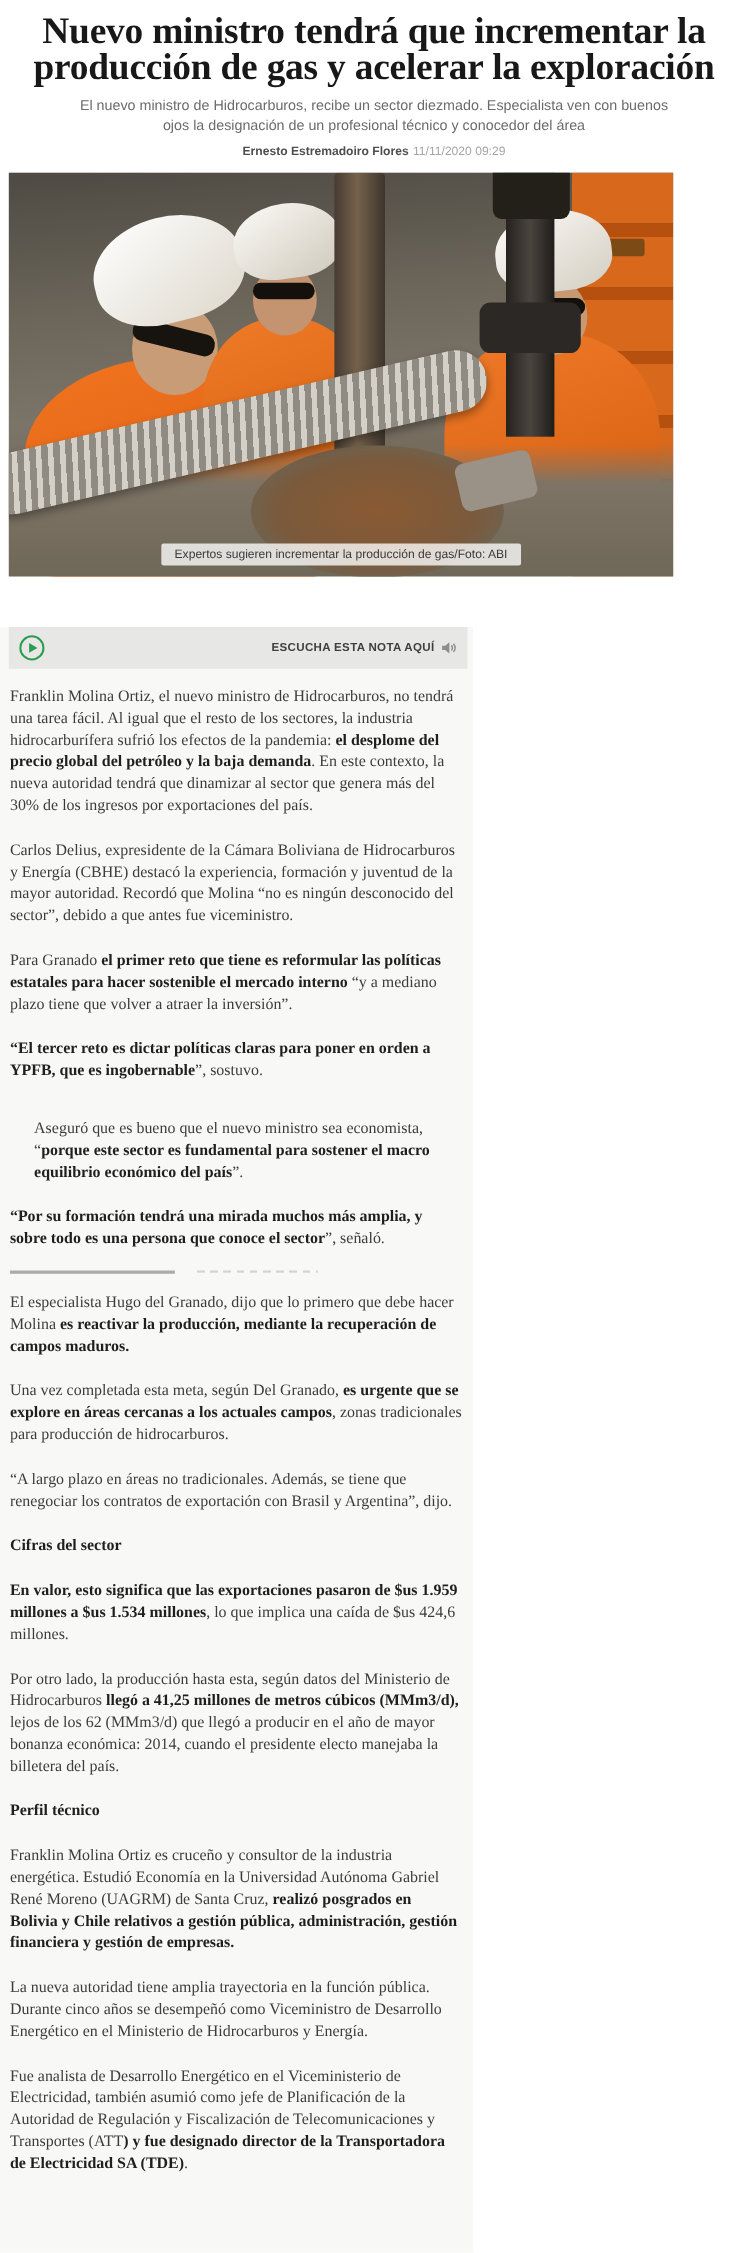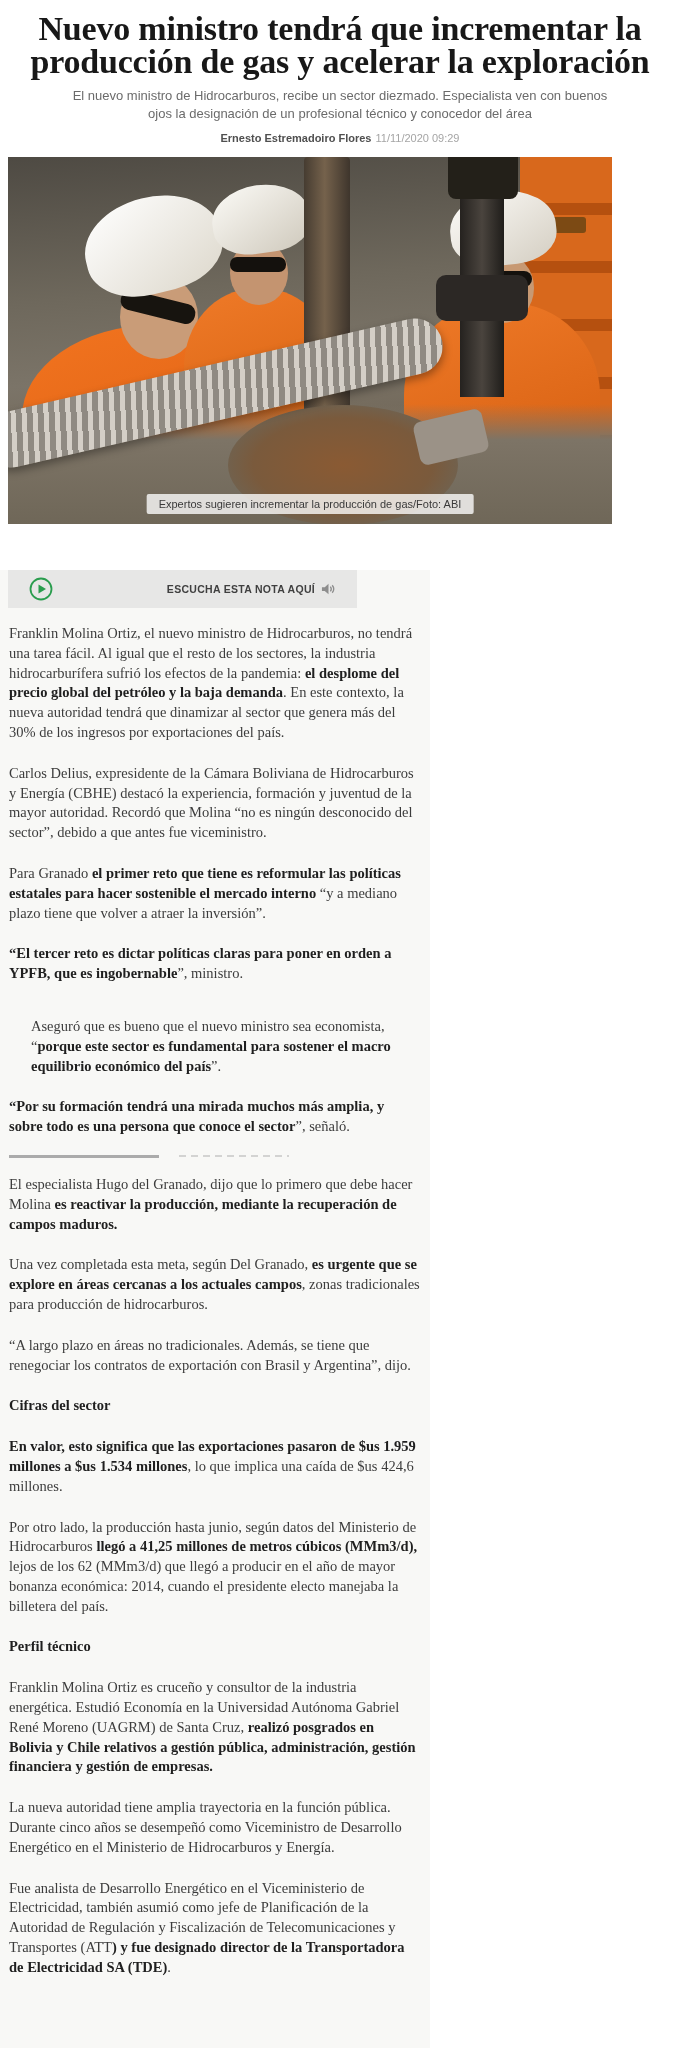--- a/index.html
+++ b/index.html
@@ -52,22 +52,22 @@
   .hose{left:-30px;top:208px;width:470px;height:56px;border-radius:30px;transform:rotate(-13deg);
     background:repeating-linear-gradient(100deg,#d4cfc7 0 5px,#8f8a82 5px 11px);box-shadow:0 4px 8px rgba(0,0,0,.35);}
   .hose-end{left:408px;top:258px;width:70px;height:44px;border-radius:8px;transform:rotate(-13deg);background:#9b9287;}
   .caption{left:50%;bottom:10px;transform:translateX(-50%);white-space:nowrap;
     background:rgba(255,255,255,.78);color:#3a3a3a;font-family:"Liberation Sans",sans-serif;
     font-size:11px;padding:4px 12px;border-radius:2px;}
 
   
   .content-col{margin-top:46px;width:430px;background:#f8f8f6;padding:0 0 60px;min-height:1420px;}
 
-  .audio-bar{margin-left:8px;width:349px;height:38px;background:#e7e7e6;
-    display:flex;align-items:center;justify-content:space-between;padding:0 21px;box-sizing:border-box;}
+  .audio-bar{margin-left:8px;width:417px;height:38px;background:#e7e7e6;
+    display:flex;align-items:center;justify-content:space-between;padding:0 9px;box-sizing:border-box;}
   .audio-right{display:flex;align-items:center;gap:6px;}
   .audio-label{font-family:"Liberation Sans",sans-serif;font-weight:bold;font-size:10.5px;
     letter-spacing:.3px;color:#3f3f3f;}
   .play-btn{width:24px;height:24px;display:block;cursor:pointer;}
 
   
   .article{padding:16px 10px 0 9px;font-size:14.5px;line-height:19.8px;color:#3c3c3c;}
   .article p.para{margin:0 0 21px;}
   .article p.heading{font-weight:bold;color:#1d1d1d;margin:0 0 21px;}
   .article p.extra-gap{margin-top:33px;margin-left:22px;}
@@ -129,29 +129,29 @@
         <path d="M10,4.5 q2,2.5 0,5" fill="none" stroke="#8d8d8d" stroke-width="1.4"></path>
         <path d="M12,3 q3.2,4 0,8" fill="none" stroke="#8d8d8d" stroke-width="1.4"></path>
       </svg>
     </div>
   </div>
 
   <div class="article" id="article-body">
       <p class="para"><span>Franklin Molina Ortiz, el nuevo ministro de Hidrocarburos, no tendrá una tarea fácil. Al igual que el resto de los sectores, la industria hidrocarburífera sufrió los efectos de la pandemia: </span><strong>el desplome del precio global del petróleo y la baja demanda</strong><span>. En este contexto, la nueva autoridad tendrá que dinamizar al sector que genera más del 30% de los ingresos por exportaciones del país.</span></p>
       <p class="para"><span>Carlos Delius, expresidente de la Cámara Boliviana de Hidrocarburos y Energía (CBHE) destacó la experiencia, formación y juventud de la mayor autoridad. Recordó que Molina “no es ningún desconocido del sector”, debido a que antes fue viceministro.</span></p>
       <p class="para"><span>Para Granado </span><strong>el primer reto que tiene es reformular las políticas estatales para hacer sostenible el mercado interno</strong><span> “y a mediano plazo tiene que volver a atraer la inversión”.</span></p>
-      <p class="para"><strong>“El tercer reto es dictar políticas claras para poner en orden a YPFB, que es ingobernable</strong><span>”, ministro.</span></p>
+      <p class="para"><strong>“El tercer reto es dictar políticas claras para poner en orden a YPFB, que es ingobernable</strong><span>”, sostuvo.</span></p>
       <p class="para extra-gap"><span>Aseguró que es bueno que el nuevo ministro sea economista, “</span><strong>porque este sector es fundamental para sostener el macro equilibrio económico del país</strong><span>”.</span></p>
       <p class="para"><strong>“Por su formación tendrá una mirada muchos más amplia, y sobre todo es una persona que conoce el sector</strong><span>”, señaló.</span></p>
       <div class="embed-artifact"></div>
       <p class="para"><span>El especialista Hugo del Granado, dijo que lo primero que debe hacer Molina </span><strong>es reactivar la producción, mediante la recuperación de campos maduros.</strong></p>
       <p class="para"><span>Una vez completada esta meta, según Del Granado, </span><strong>es urgente que se explore en áreas cercanas a los actuales campos</strong><span>, zonas tradicionales para producción de hidrocarburos.</span></p>
       <p class="para"><span>“A largo plazo en áreas no tradicionales. Además, se tiene que renegociar los contratos de exportación con Brasil y Argentina”, dijo.</span></p>
       <p class="para heading"><strong>Cifras del sector</strong></p>
       <p class="para"><strong>En valor, esto significa que las exportaciones pasaron de $us 1.959 millones a $us 1.534 millones</strong><span>, lo que implica una caída de $us 424,6 millones.</span></p>
-      <p class="para"><span>Por otro lado, la producción hasta junio, según datos del Ministerio de Hidrocarburos </span><strong>llegó a 41,25 millones de metros cúbicos (MMm3/d),</strong><span> lejos de los 62 (MMm3/d) que llegó a producir en el año de mayor bonanza económica: 2014, cuando el presidente electo manejaba la billetera del país.</span></p>
+      <p class="para"><span>Por otro lado, la producción hasta esta, según datos del Ministerio de Hidrocarburos </span><strong>llegó a 41,25 millones de metros cúbicos (MMm3/d),</strong><span> lejos de los 62 (MMm3/d) que llegó a producir en el año de mayor bonanza económica: 2014, cuando el presidente electo manejaba la billetera del país.</span></p>
       <p class="para heading"><strong>Perfil técnico</strong></p>
       <p class="para"><span>Franklin Molina Ortiz es cruceño y consultor de la industria energética. Estudió Economía en la Universidad Autónoma Gabriel René Moreno (UAGRM) de Santa Cruz, </span><strong>realizó posgrados en Bolivia y Chile relativos a gestión pública, administración, gestión financiera y gestión de empresas.</strong></p>
       <p class="para"><span>La nueva autoridad tiene amplia trayectoria en la función pública. Durante cinco años se desempeñó como Viceministro de Desarrollo Energético en el Ministerio de Hidrocarburos y Energía.</span></p>
       <p class="para"><span>Fue analista de Desarrollo Energético en el Viceministerio de Electricidad, también asumió como jefe de Planificación de la Autoridad de Regulación y Fiscalización de Telecomunicaciones y Transportes (ATT</span><strong>) y fue designado director de la Transportadora de Electricidad SA (TDE)</strong><span>.</span></p>
     </div>
 
 </div>
 
 </body></html>

